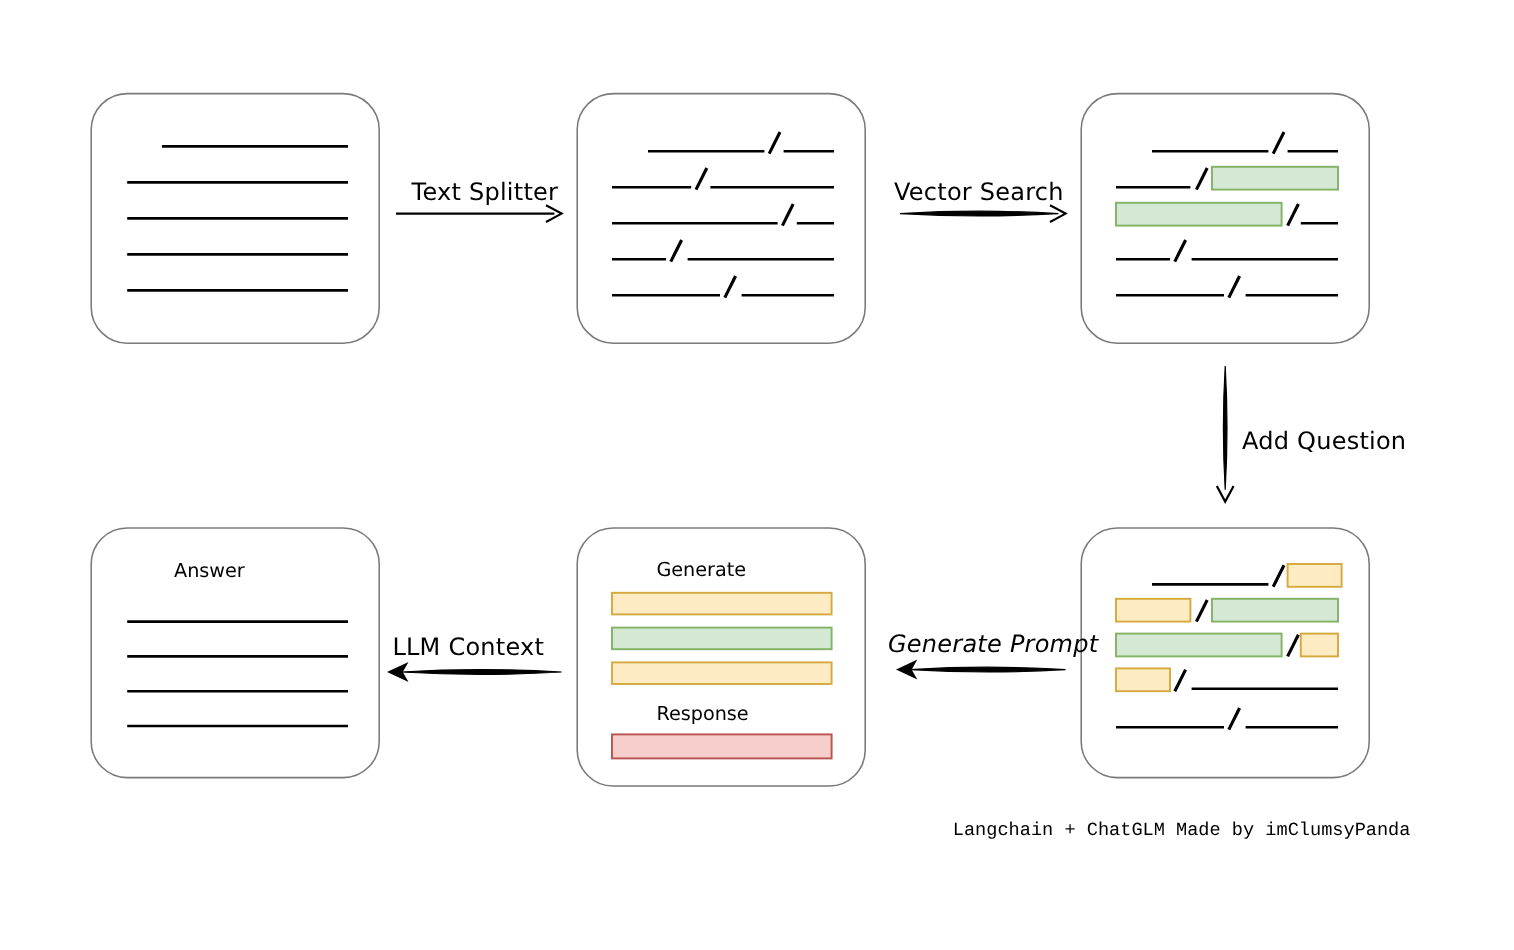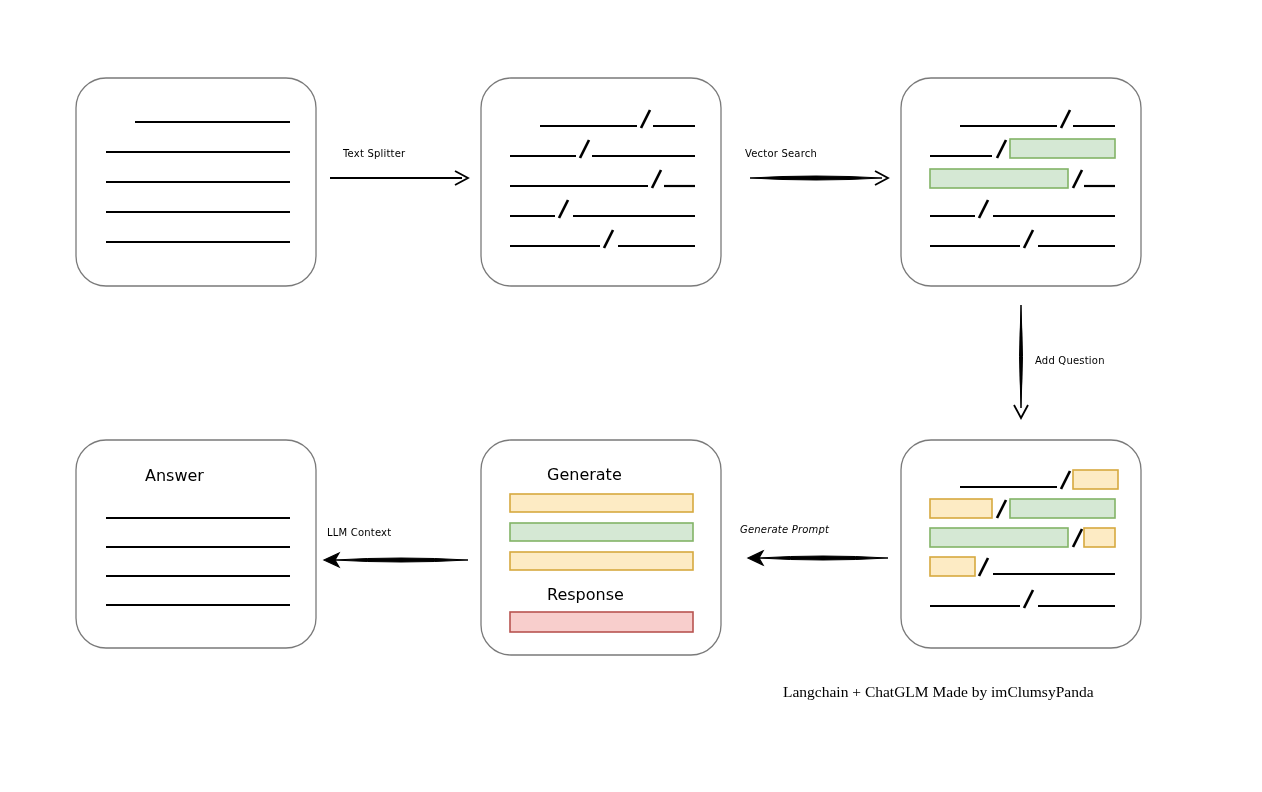--- a/index.html
+++ b/index.html
@@ -17,39 +17,40 @@
   #canvas {
     position: absolute;
     left: 0;
     top: 0;
     width: 1262px;
     height: 792px;
   }
   .label {
     position: absolute;
     font-family: "DejaVu Sans", sans-serif;
-    font-size: 10px;
+    font-size: 20px;
     color: #000000;
     white-space: nowrap;
     letter-spacing: 0.2px;
   }
   .box-title {
     position: absolute;
     font-family: "DejaVu Sans", sans-serif;
     font-size: 16px;
     color: #000000;
     white-space: nowrap;
     margin-left: 39px;
   }
   .caption {
     position: absolute;
-    font-family: Liberation Serif, serif;
+    font-family: Liberation Mono, monospace;
     font-size: 15.5px;
     color: #000000;
     white-space: nowrap;
+    margin-left: 11px;
   }
 </style>
 </head>
 <body>
 
 <svg id="canvas" viewBox="0 0 1262 792" xmlns="http://www.w3.org/2000/svg">
   <g id="nodes-layer">
       <g>
         <rect x="76" y="78" width="240" height="208" rx="30" ry="30" fill="#ffffff" stroke="#7A7A7A" stroke-width="1.3"></rect>
         <line x1="135" y1="122" x2="290" y2="122" stroke="#000000" stroke-width="2.2" stroke-linecap="butt"></line>

